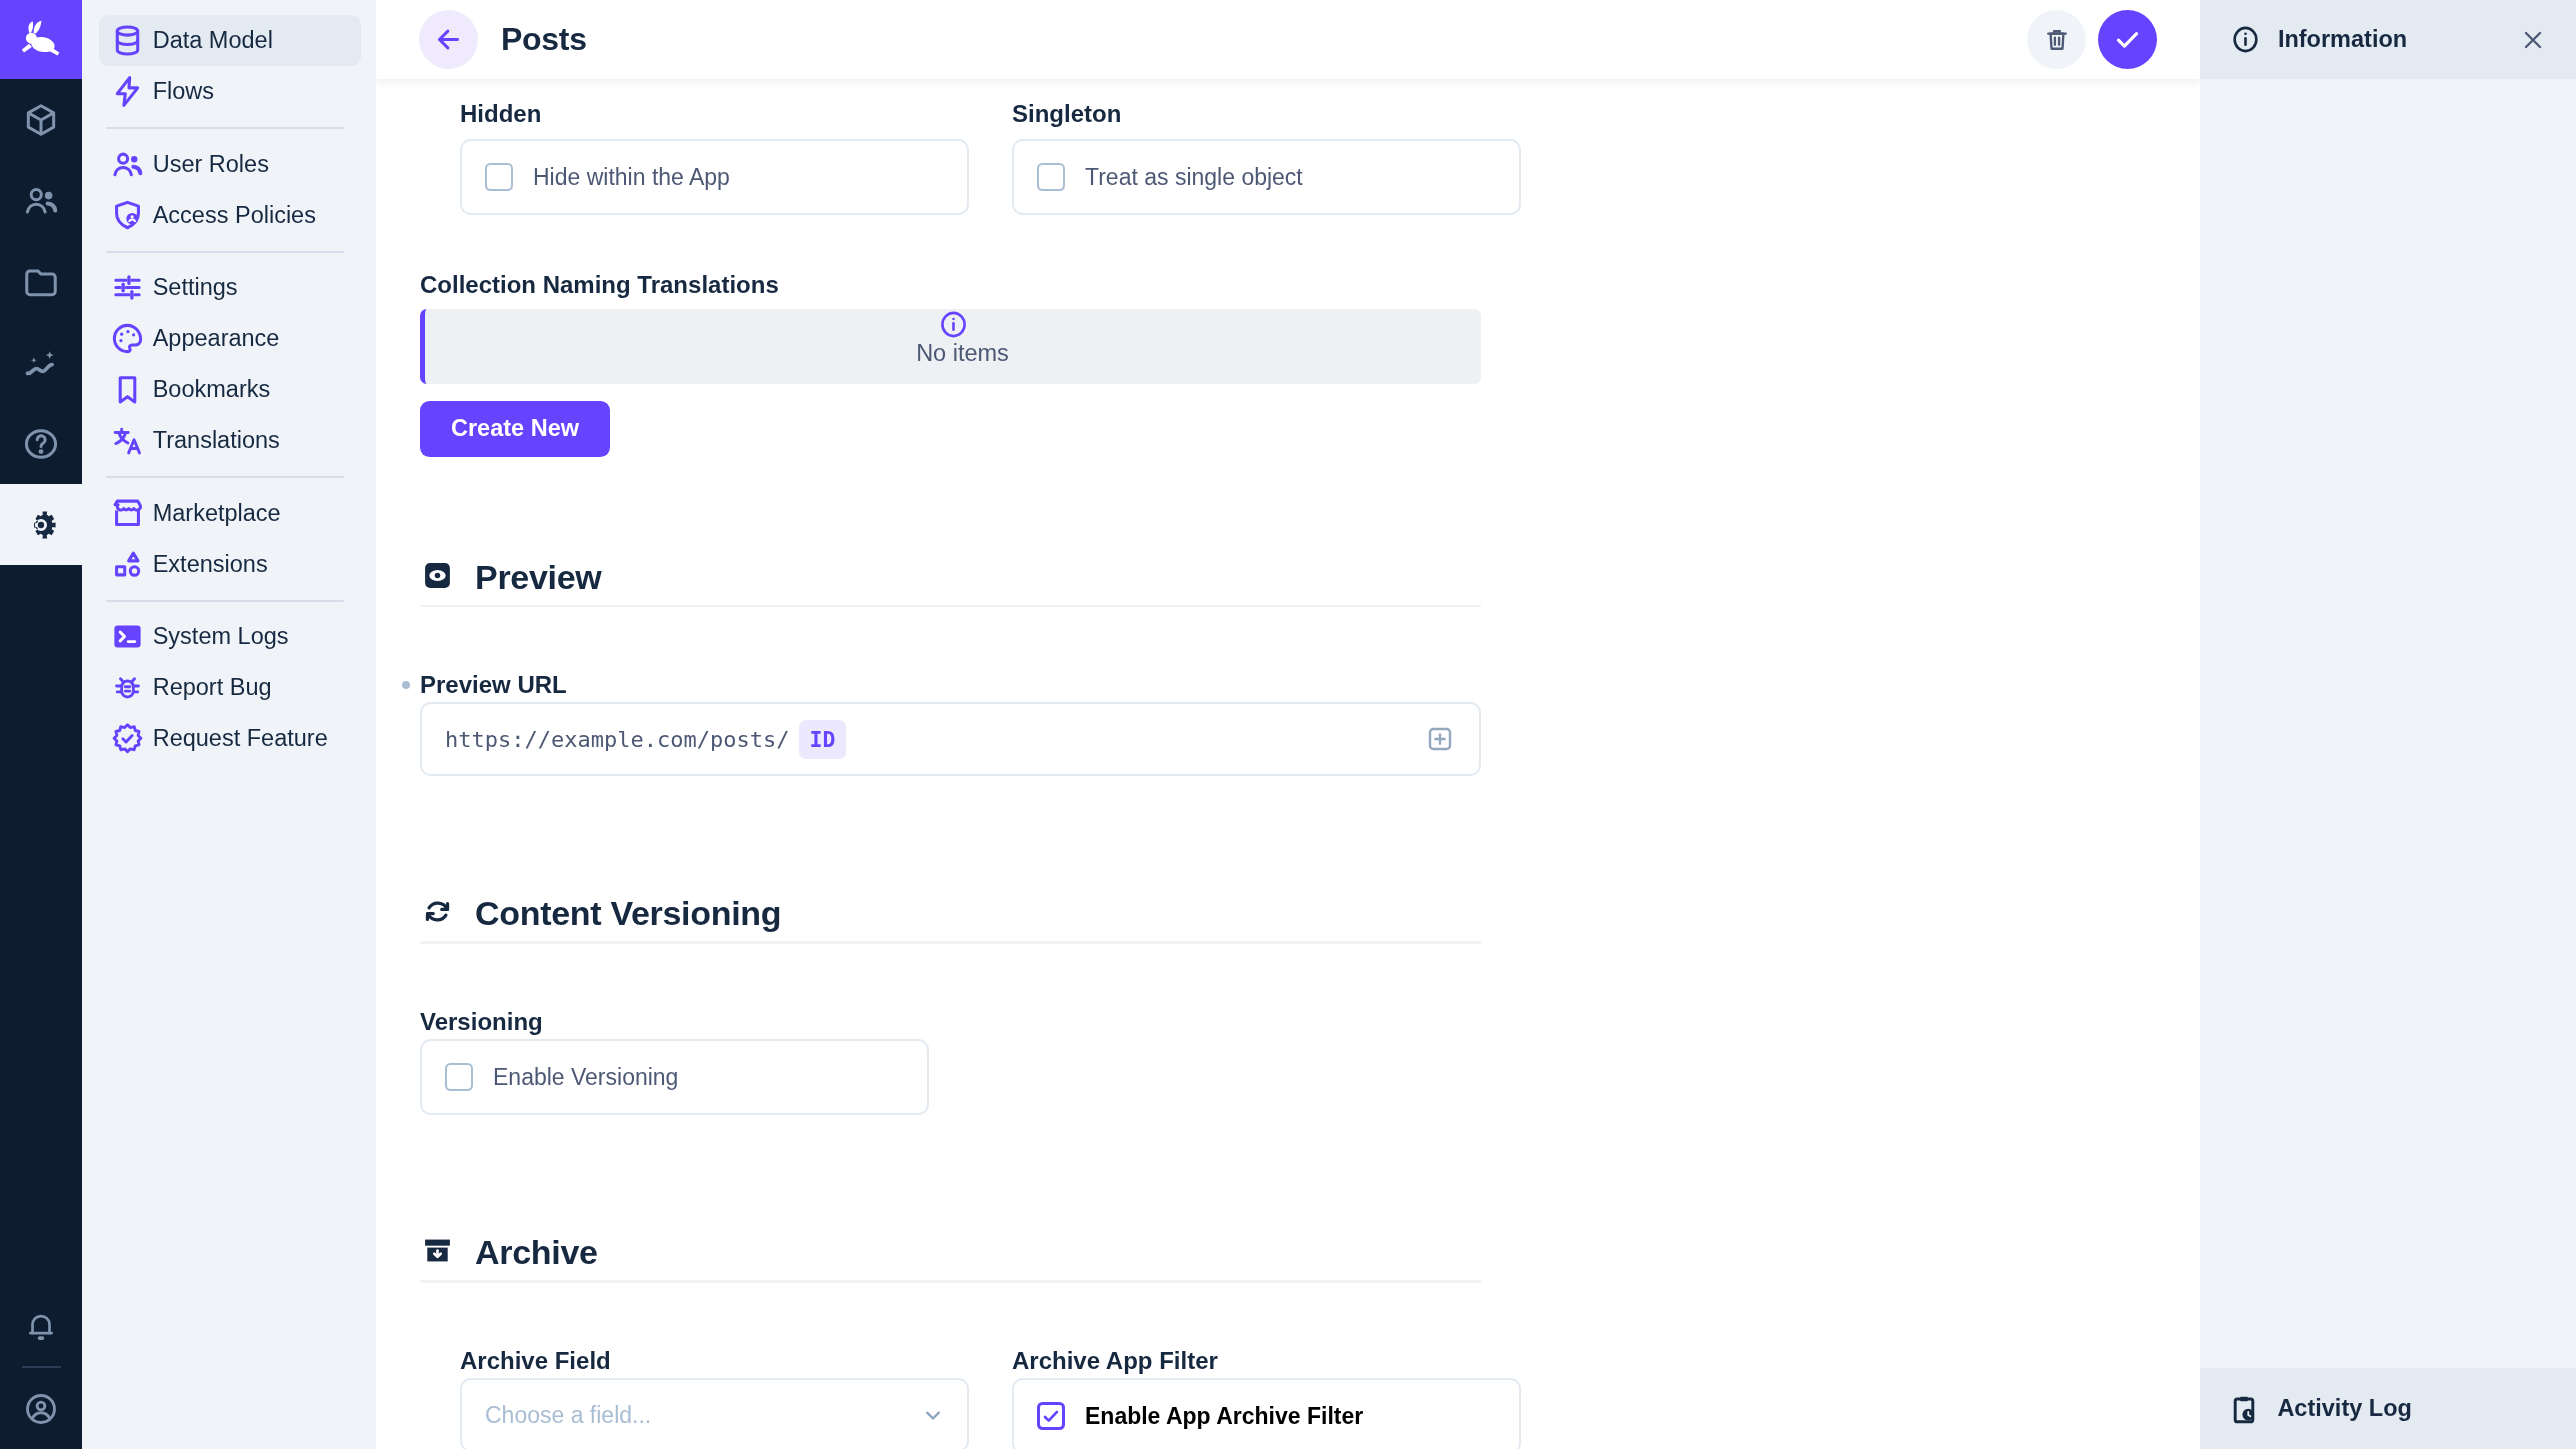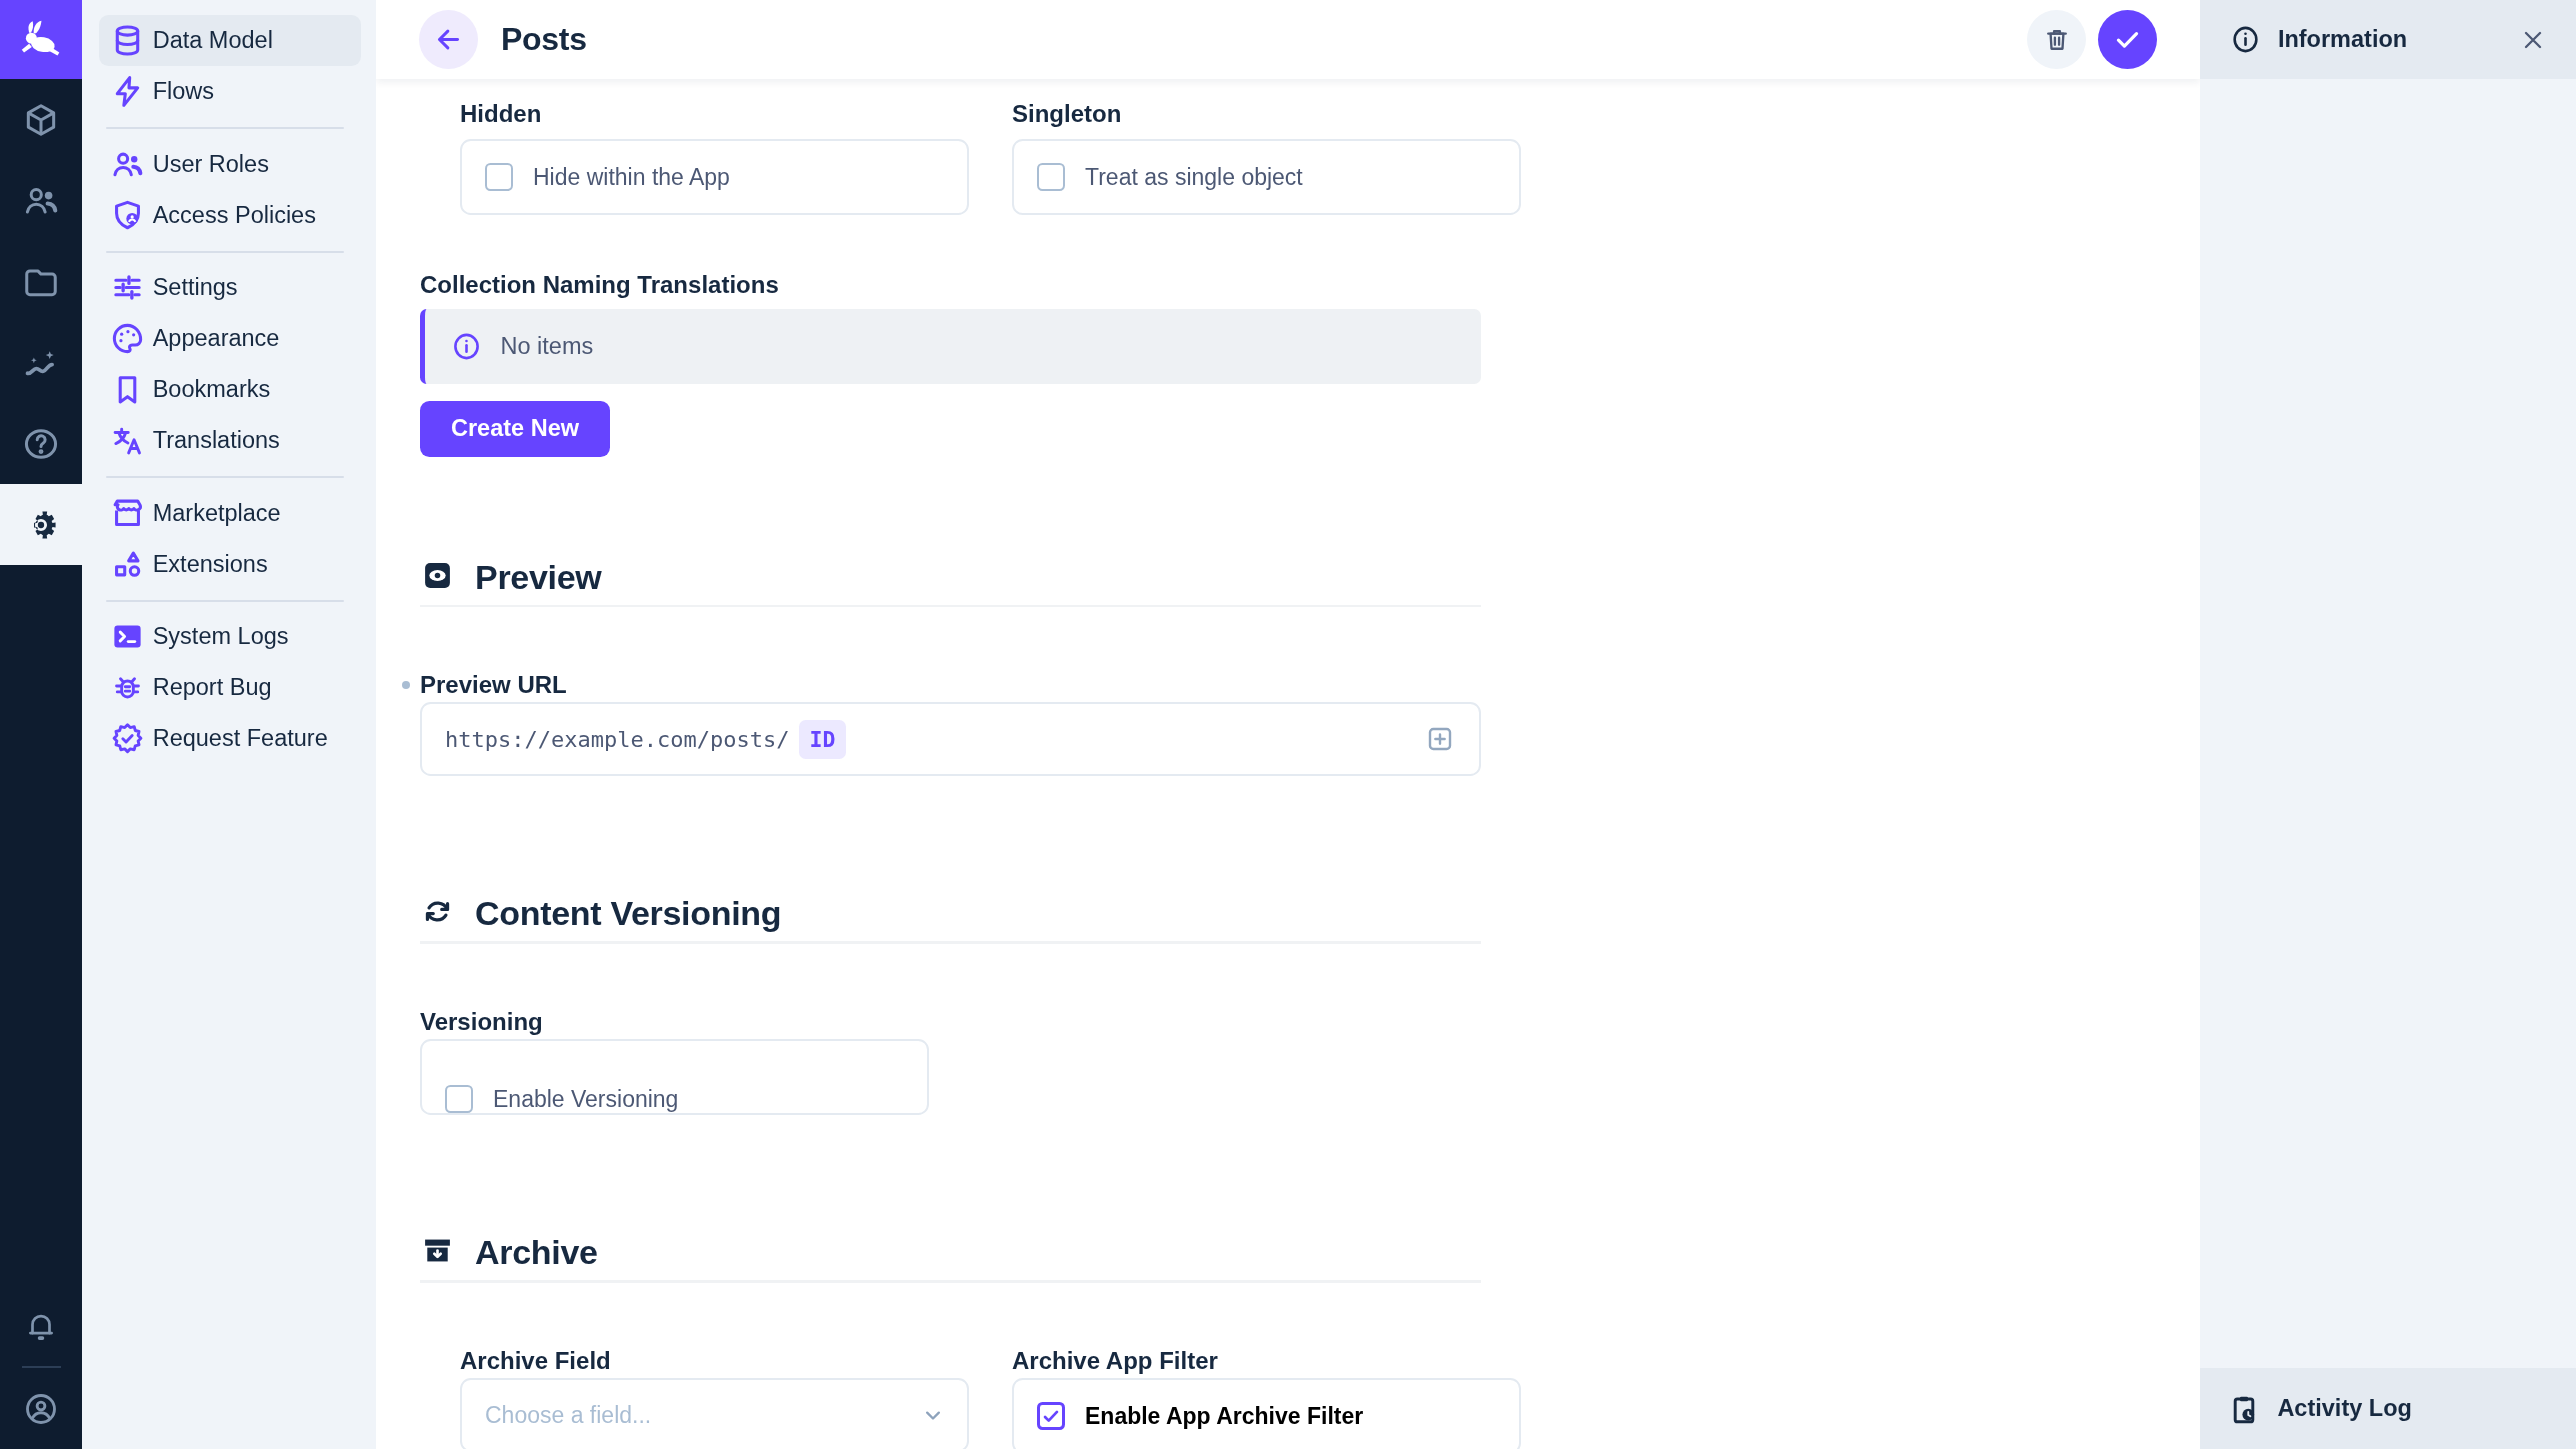--- a/index.html
+++ b/index.html
@@ -58,21 +58,21 @@
     background:#fff; display:flex; align-items:center; padding:0 23px; }
   .checkbox { width:28px; height:28px; border:2px solid #a9bdd3; border-radius:5.4px;
     background:#fff; flex:none; }
   .checkbox.checked { border:3.4px solid #6644ff; display:flex; align-items:center;
     justify-content:center; color:#6644ff; }
   .cb-label { font-size:23px; color:#4c5874; margin-left:20px; }
   .cb-label.purple { color:#000000; font-weight:700; }
 
   .notice { margin-top:8.7px; width:1061px; height:75px; background:#eef1f4;
     border-left:5.4px solid #6644ff; border-radius:6.7px; display:flex; align-items:center;
-    padding:0 25.5px; }
+    padding:0 25.5px;flex-direction:column; }
   .notice-text { font-size:23.5px; font-weight:500; color:#4c5874; margin-left:19px; }
   .btn-primary { margin-top:17px; display:inline-flex; align-items:center; height:56px;
     padding:0 31px; background:#6644ff; color:#fff; border:none; border-radius:9.4px;
     font-size:23.5px; font-weight:600; font-family:inherit; cursor:pointer; }
 
   .section-head { display:flex; align-items:flex-start; gap:20px; }
   .section-head .s-icon { color:#172940; }
   .section-title { font-size:34px; font-weight:800; letter-spacing:-0.3px; }
   .section-rule { margin-top:8px; height:2.7px; background:#f0f2f4; width:1061px; }
   .mt-preview { margin-top:101px; }
@@ -441,21 +441,21 @@
               <path d="M17.8 14.5a7 7 0 0 1-12.4-1"></path>
               <path d="M5.1 17.4v-4h4" stroke-linejoin="round"></path>
             </svg>
         </span>
         <span class="section-title">Content Versioning</span>
       </div>
       <div class="section-rule"></div>
 
       <div class="mt-lbl">
         <div class="f-label">Versioning</div>
-        <div class="card mt4" style="width:509px;align-items:flex-end;">
+        <div class="card mt4" style="width:509px;">
           <span class="checkbox"></span>
           <span class="cb-label">Enable Versioning</span>
         </div>
       </div>
 
       <div class="section-head mt-section">
         <span class="s-icon">
           <svg width="35" height="35" viewBox="0 0 24 24">
               <path d="M3.5 4.5h17v4.2h-17z" fill="#172940"></path>
               <path d="M5 10h14v9.5H5z" fill="#172940"></path>

